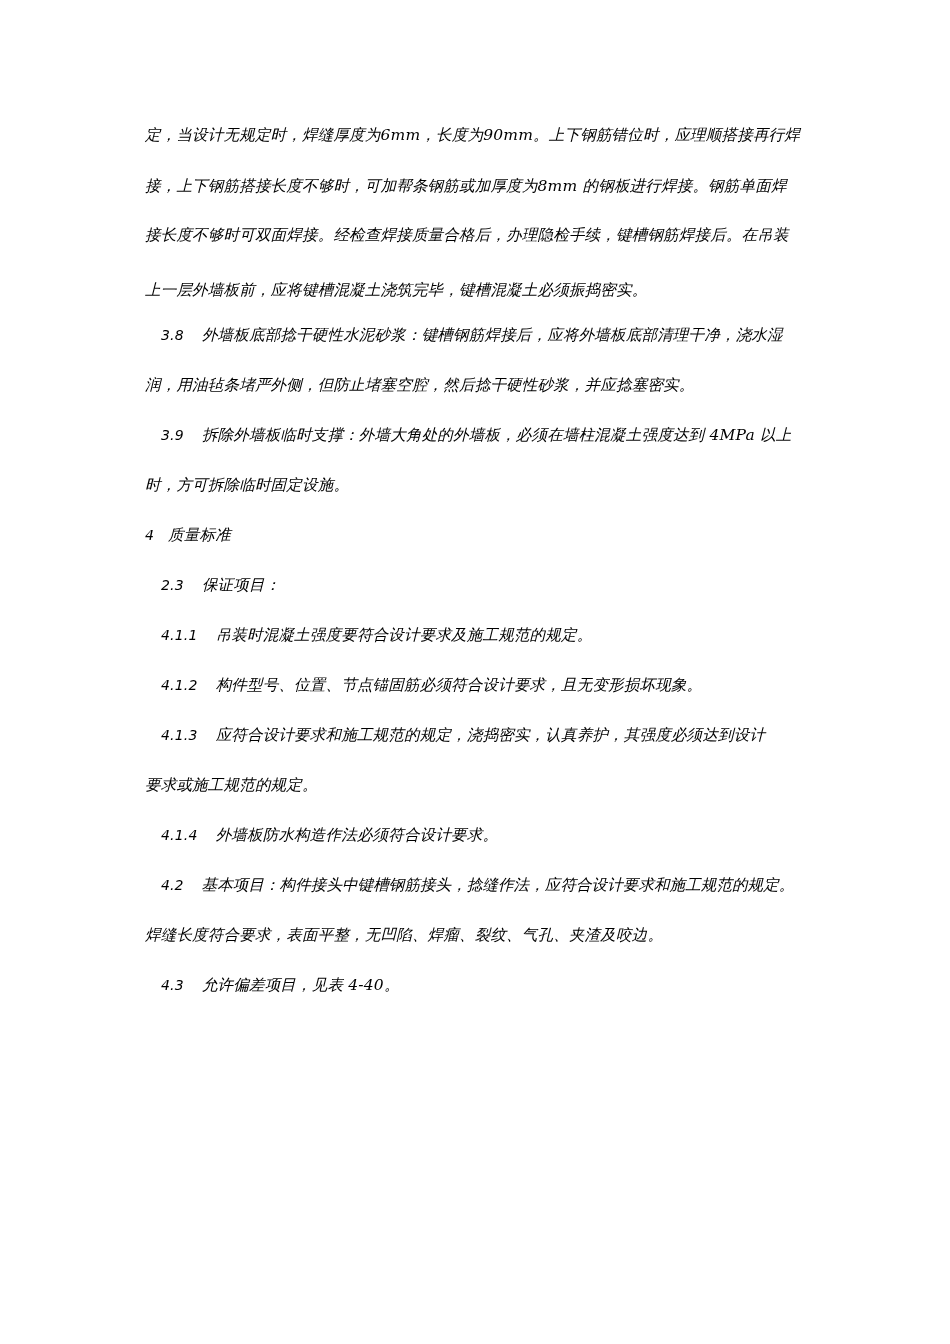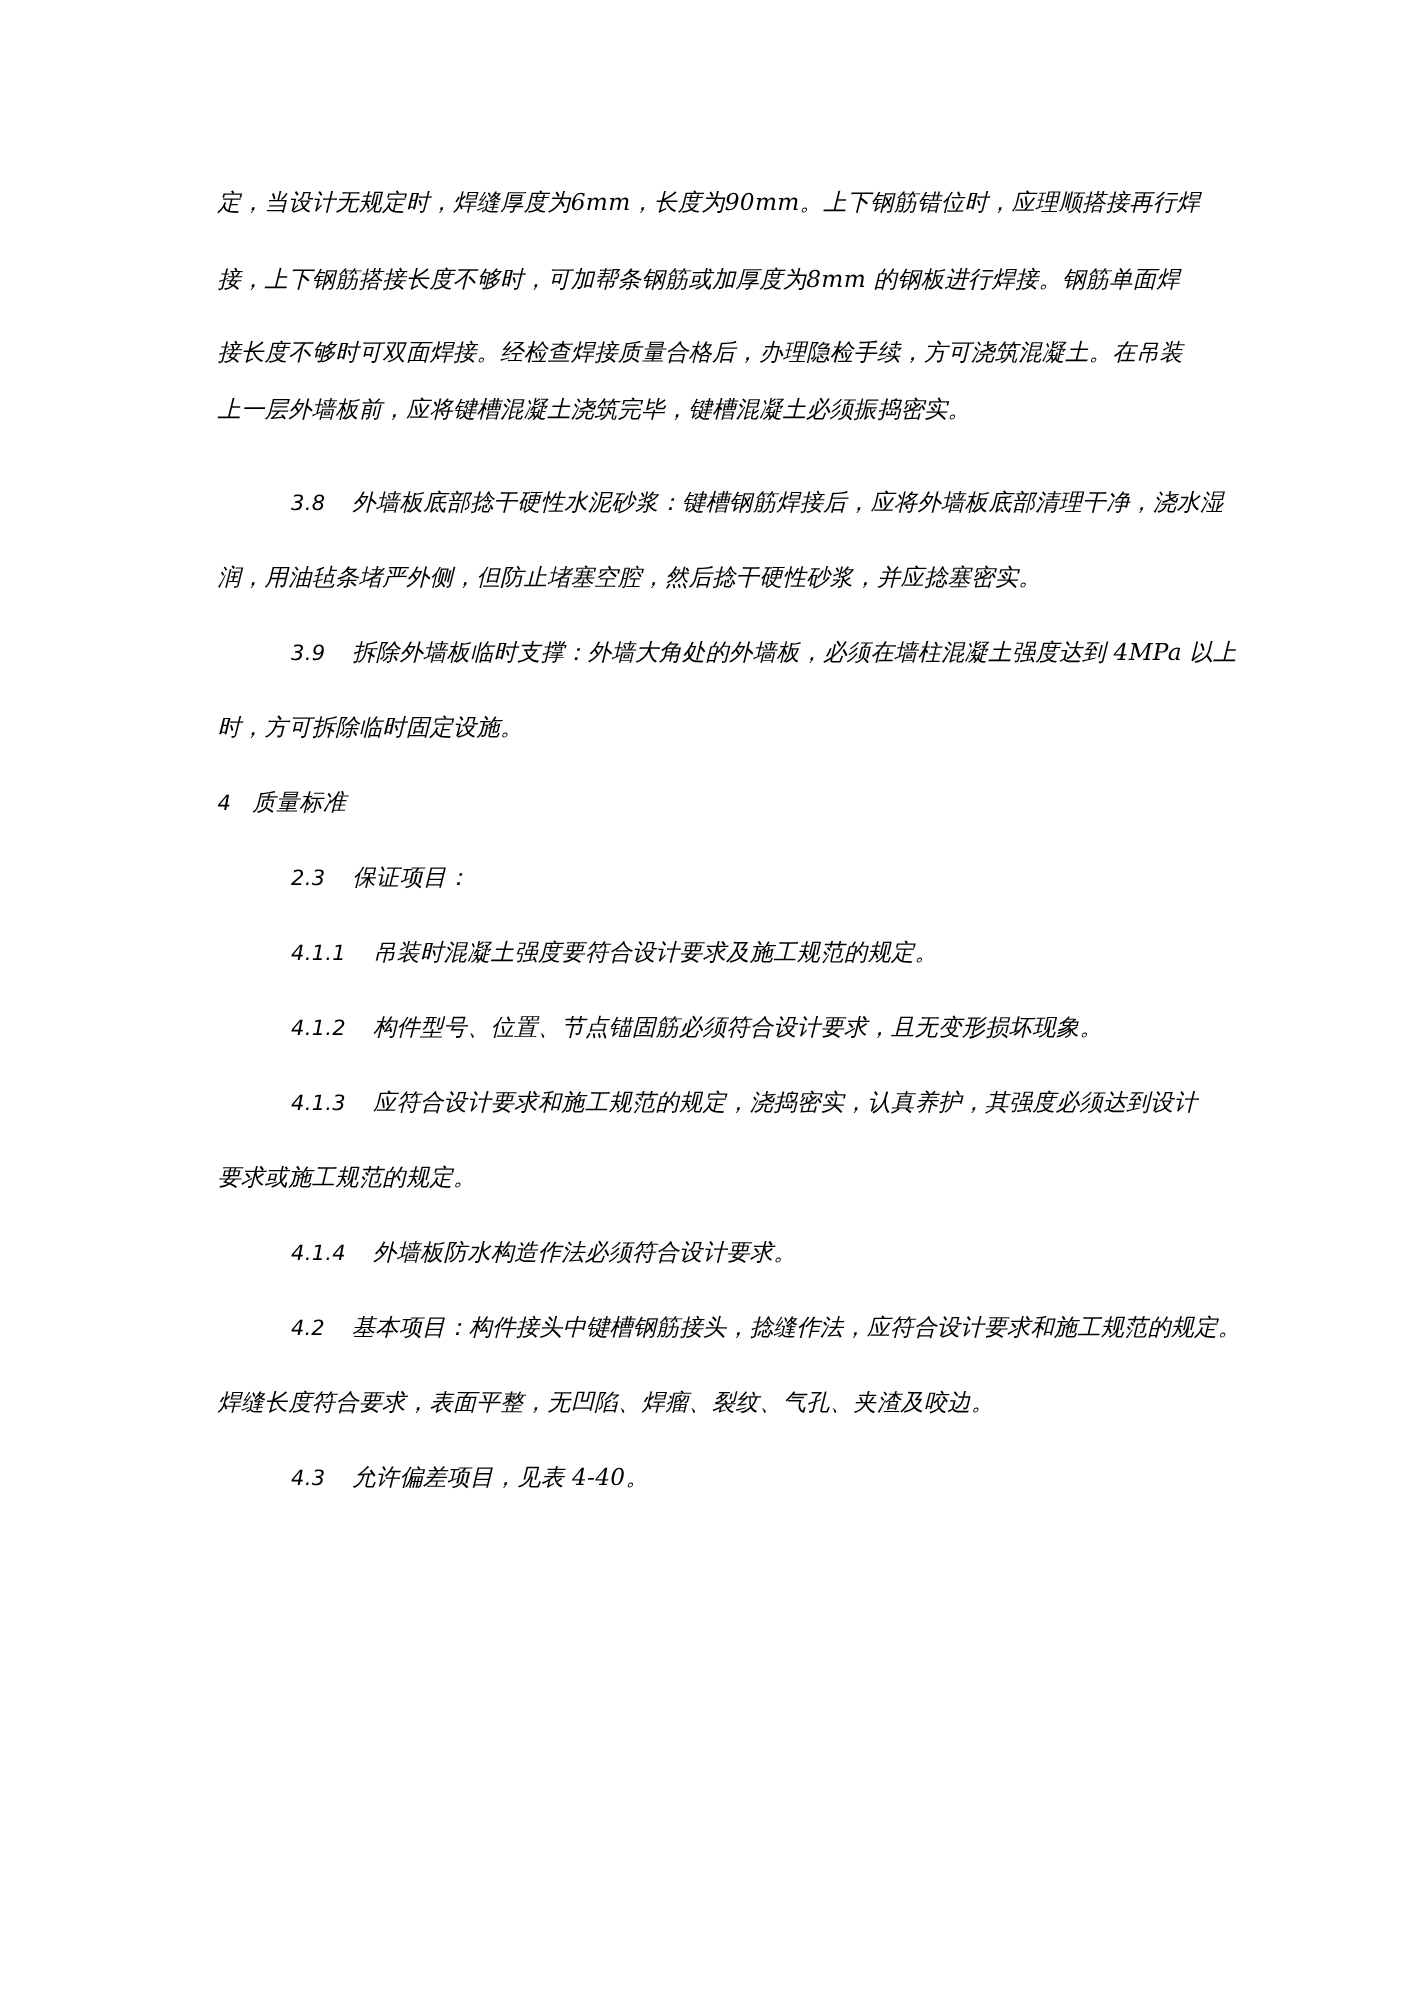--- a/index.html
+++ b/index.html
@@ -24,38 +24,38 @@
   .line {
     position: absolute;
     left: 0;
     height: 24px;
     line-height: 24px;
     font-size: 15.5px;
     white-space: nowrap;
     letter-spacing: 0.2px;
     font-style: italic;
   }
-  .line.indent { left: 16px; margin-left: 33px; }
+  .line.indent { left: 16px; }
   .line.wide { letter-spacing: 0.1px; }
   .num {
     font-family: "DejaVu Sans", "Liberation Sans", sans-serif;
     font-size: 14px;
     display: inline-block;
   }
   .gap { display: inline-block; width: 18px; }
 </style>
 </head>
 <body>
 
 <div class="page">
 
   <div class="line" style="top:123px">定，当设计无规定时，焊缝厚度为6mm，长度为90mm。上下钢筋错位时，应理顺搭接再行焊</div>
   <div class="line" style="top:174px">接，上下钢筋搭接长度不够时，可加帮条钢筋或加厚度为8mm 的钢板进行焊接。钢筋单面焊</div>
-  <div class="line" style="top:223px">接长度不够时可双面焊接。经检查焊接质量合格后，办理隐检手续，方可浇筑混凝土。在吊装</div>
-  <div class="line" style="top:261px">上一层外墙板前，应将键槽混凝土浇筑完毕，键槽混凝土必须振捣密实。</div>
+  <div class="line" style="top:223px">接长度不够时可双面焊接。经检查焊接质量合格后，办理隐检手续，键槽钢筋焊接后。在吊装</div>
+  <div class="line" style="top:278px">上一层外墙板前，应将键槽混凝土浇筑完毕，键槽混凝土必须振捣密实。</div>
 
   <div class="line indent" style="top:323px">
     <span class="num">3.8</span><span class="gap"></span><span>外墙板底部捻干硬性水泥砂浆：键槽钢筋焊接后，应将外墙板底部清理干净，浇水湿</span>
   </div>
   <div class="line" style="top:373px">润，用油毡条堵严外侧，但防止堵塞空腔，然后捻干硬性砂浆，并应捻塞密实。</div>
 
   <div class="line indent" style="top:423px">
     <span class="num">3.9</span><span class="gap"></span><span>拆除外墙板临时支撑：外墙大角处的外墙板，必须在墙柱混凝土强度达到 4MPa 以上</span>
   </div>
   <div class="line" style="top:473px">时，方可拆除临时固定设施。</div>

